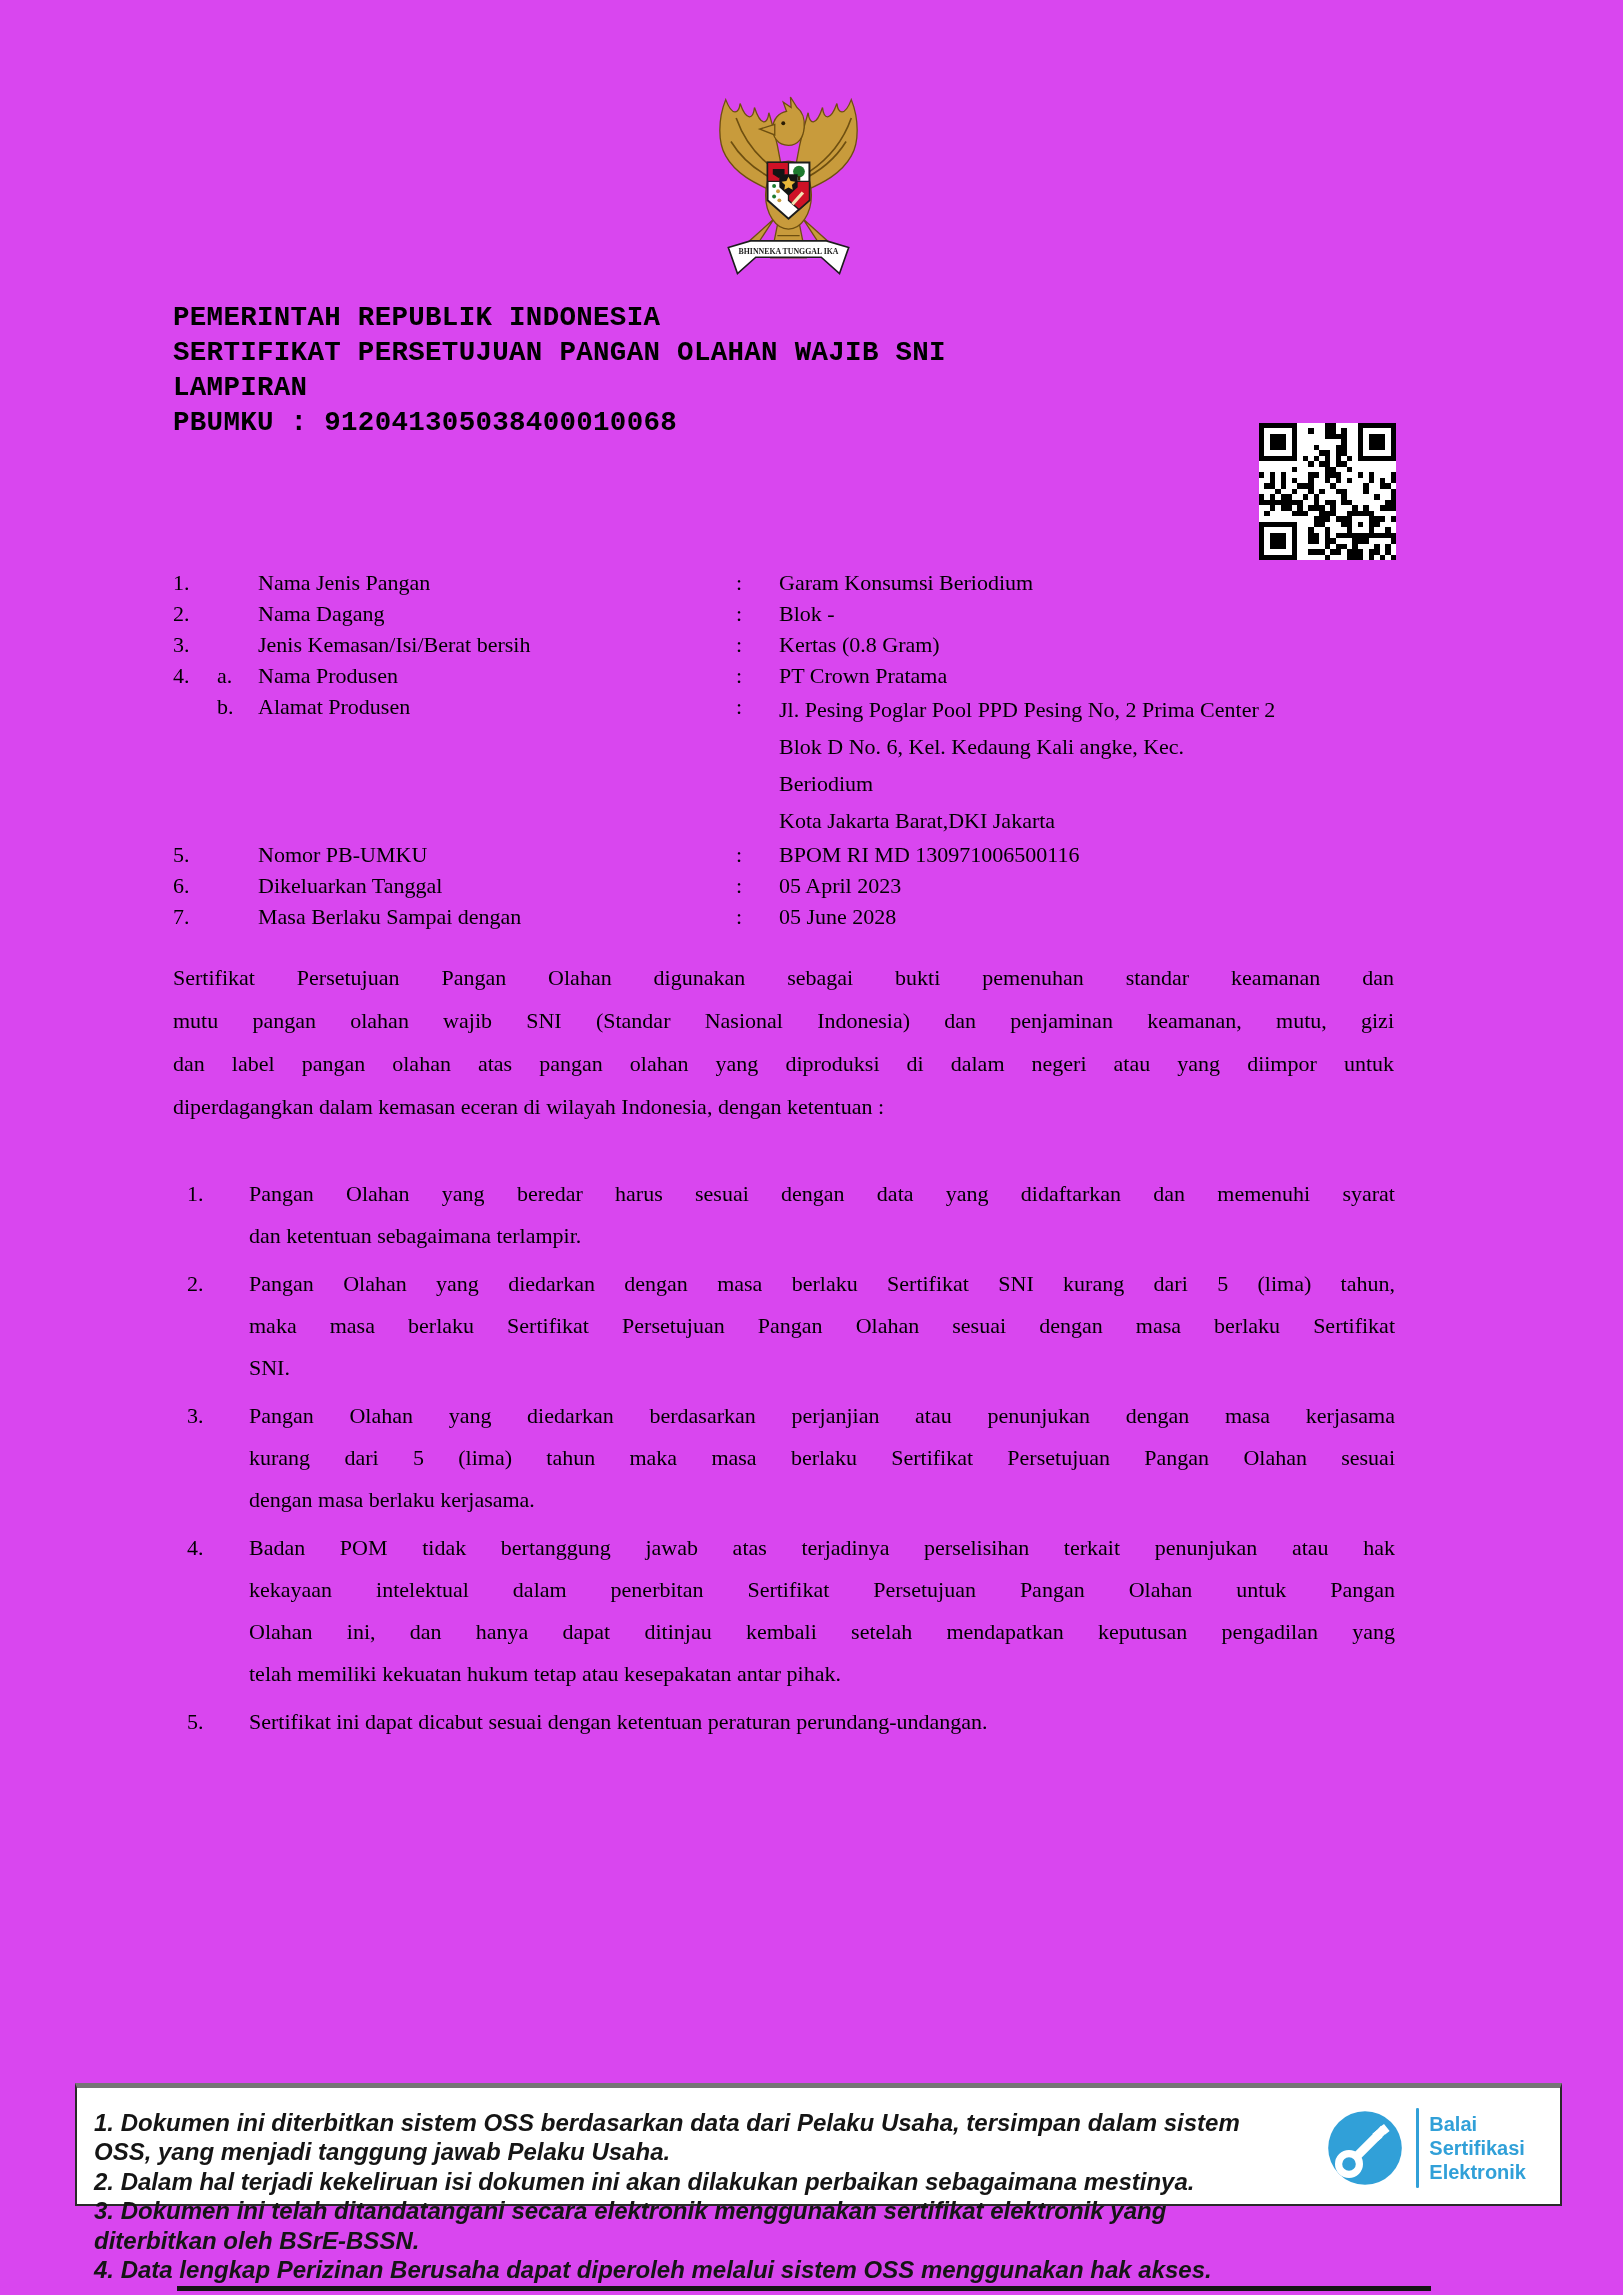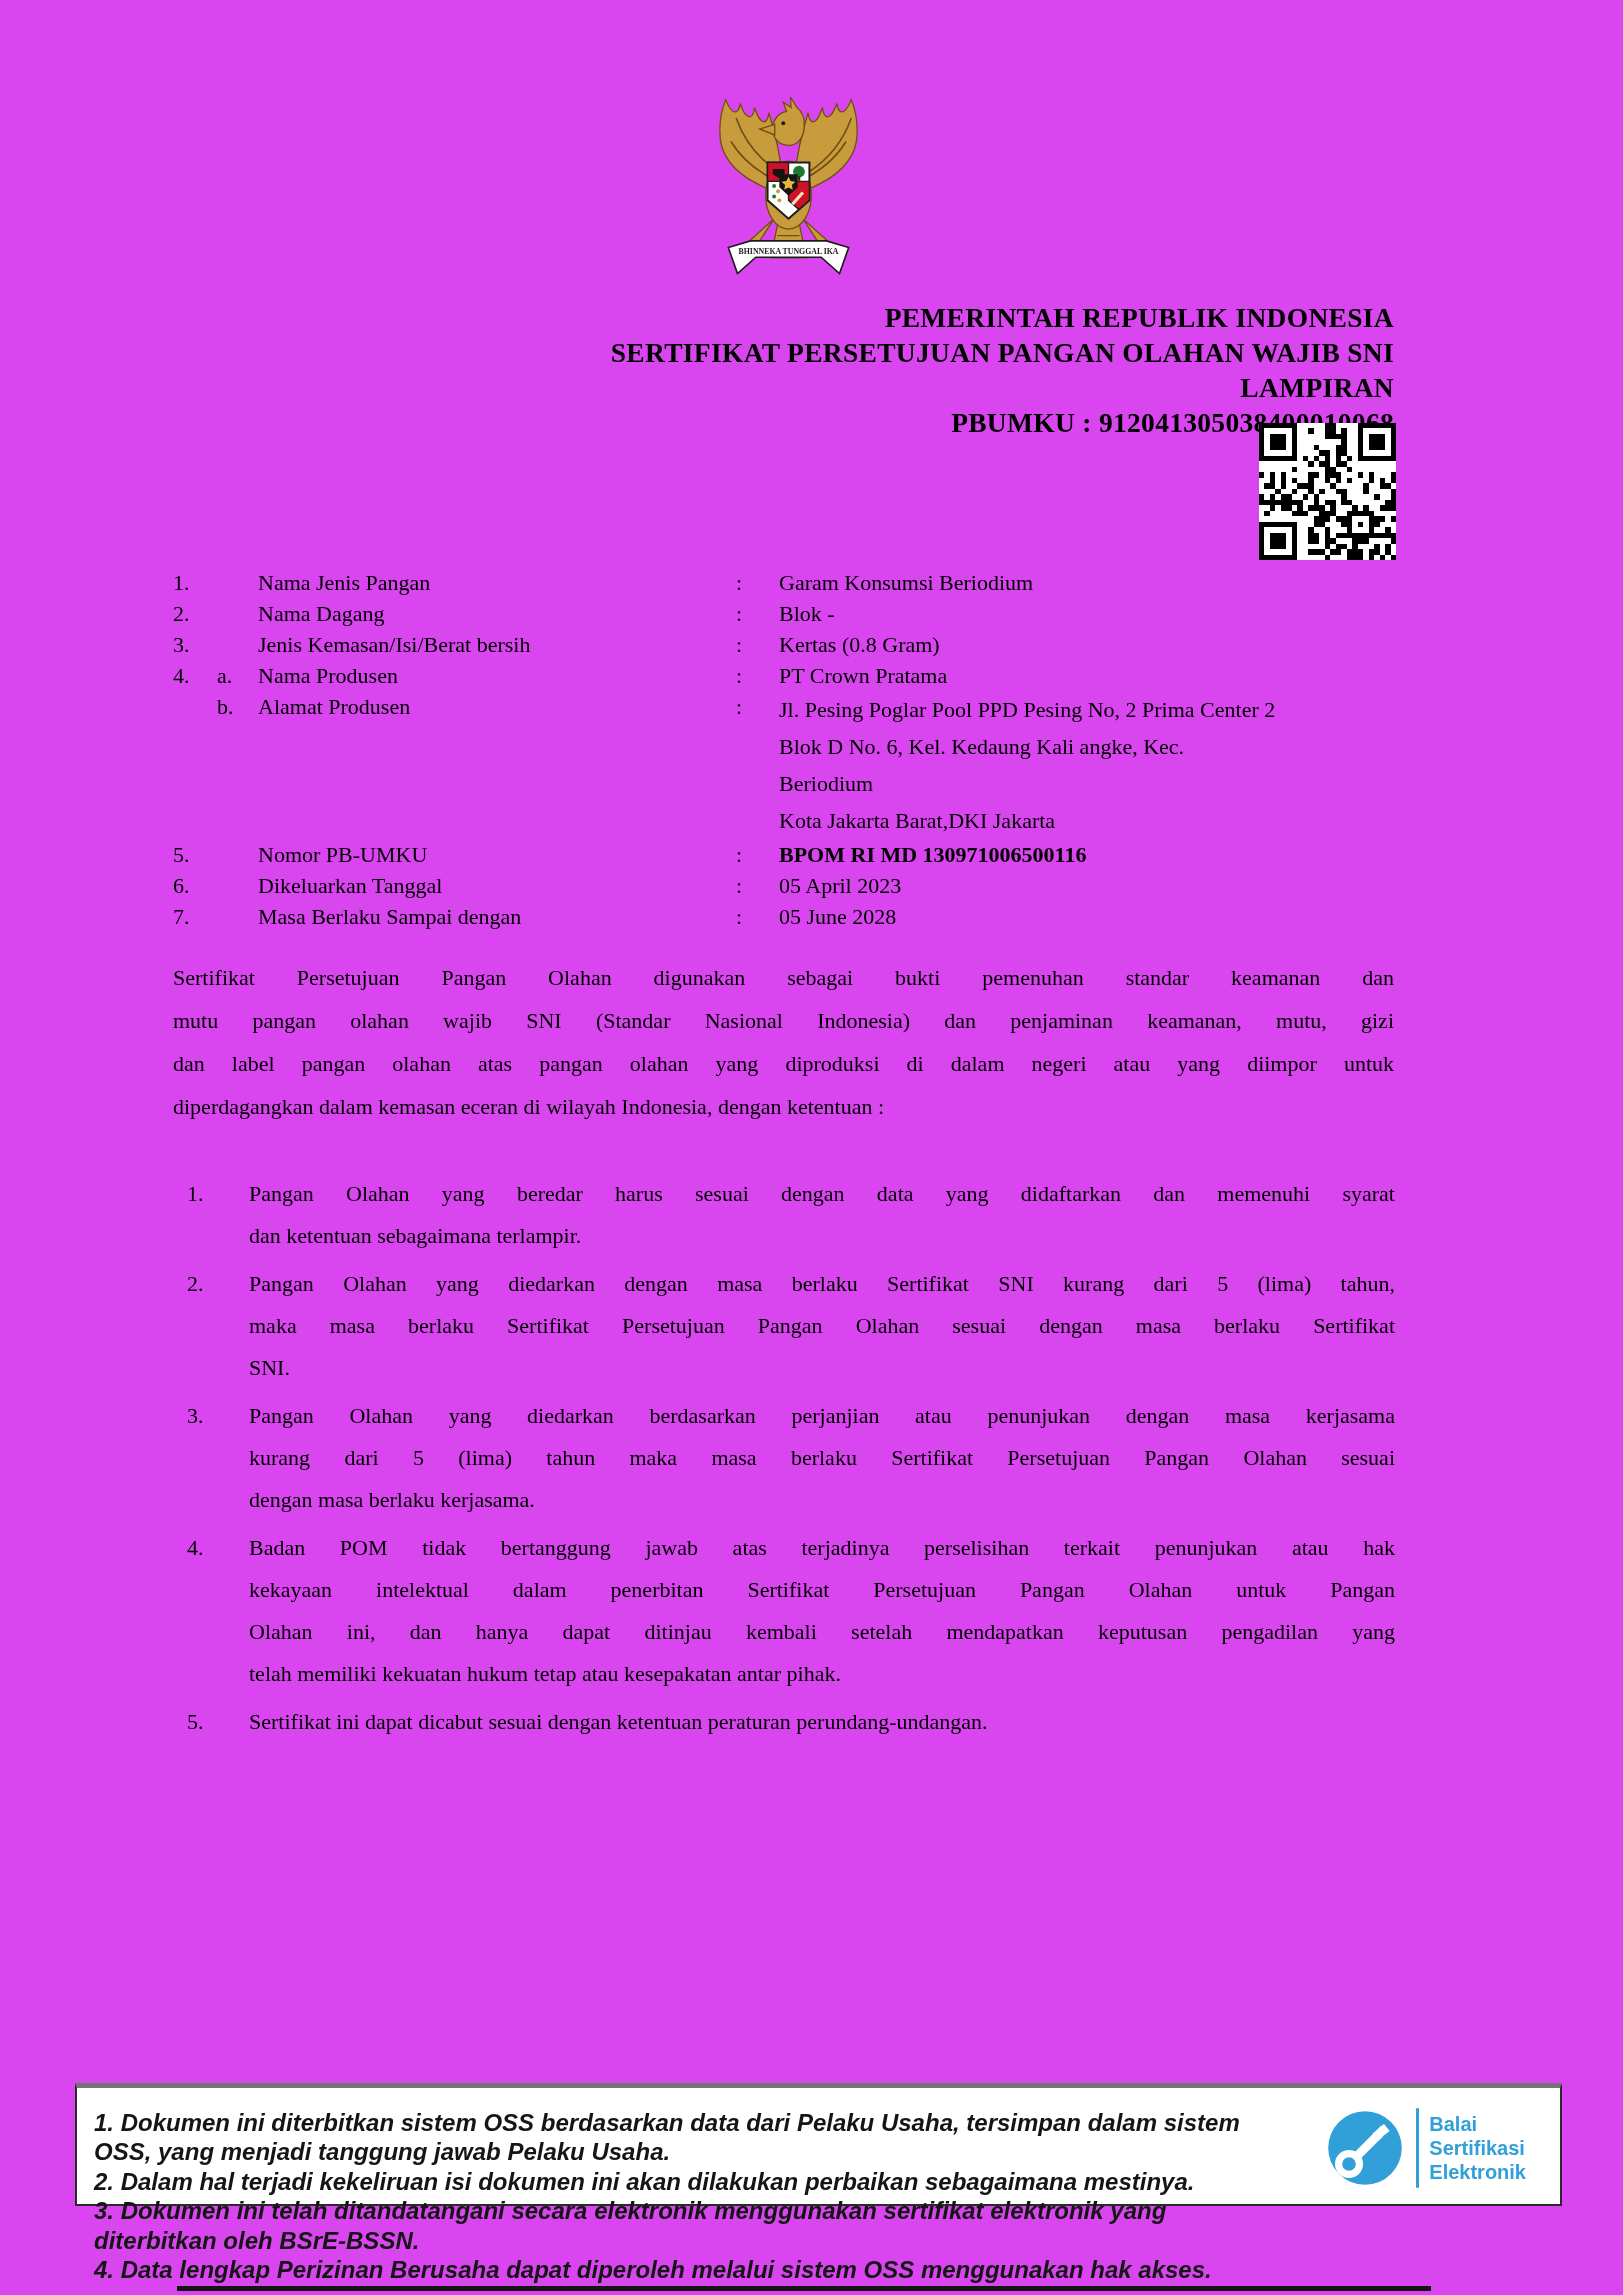--- a/index.html
+++ b/index.html
@@ -4,28 +4,28 @@
 <style>
   html,body{margin:0;padding:0;background:#e8e8e8;}
   .page{
     position:relative;width:1623px;height:2295px;background:#d946ef;
     font-family:"Liberation Serif","DejaVu Serif",serif;color:#000;overflow:hidden;
   }
   
   #emblem{position:absolute;left:710px;top:80px;width:157px;height:208px;}
   #title-block{
     position:absolute;left:173px;top:300px;width:1221px;
-    font-size:27.5px;line-height:35px;font-weight:700;text-align:right;letter-spacing:0.3px;
+    font-size:27.5px;line-height:35px;font-weight:700;text-align:left;letter-spacing:0.3px;font-family:Liberation Mono, monospace;
   }
   #qr{position:absolute;left:1259px;top:423px;width:137px;height:137px;}
   
   #fields{position:absolute;left:173px;top:567px;width:1221px;font-size:22px;}
   .frow{display:grid;grid-template-columns:44px 41px 478px 43px 1fr;align-items:start;}
   .frow > div{line-height:31px;}
-  .fval.b{font-weight:700;}
+  .fval.b{font-weight:400;}
   .vline{line-height:37px;}
   
   #intro{position:absolute;left:173px;top:956px;width:1221px;font-size:22px;}
   #intro .pline{line-height:43px;text-align:justify;text-align-last:justify;}
   #intro .pline.last{text-align-last:left;}
   
   #conds{position:absolute;left:187px;top:1173px;width:1208px;font-size:22px;}
   .citem{display:grid;grid-template-columns:62px 1fr;margin-bottom:5.9px;}
   .citem .cnum{line-height:42px;}
   .citem .cline{line-height:42px;text-align:justify;text-align-last:justify;}

